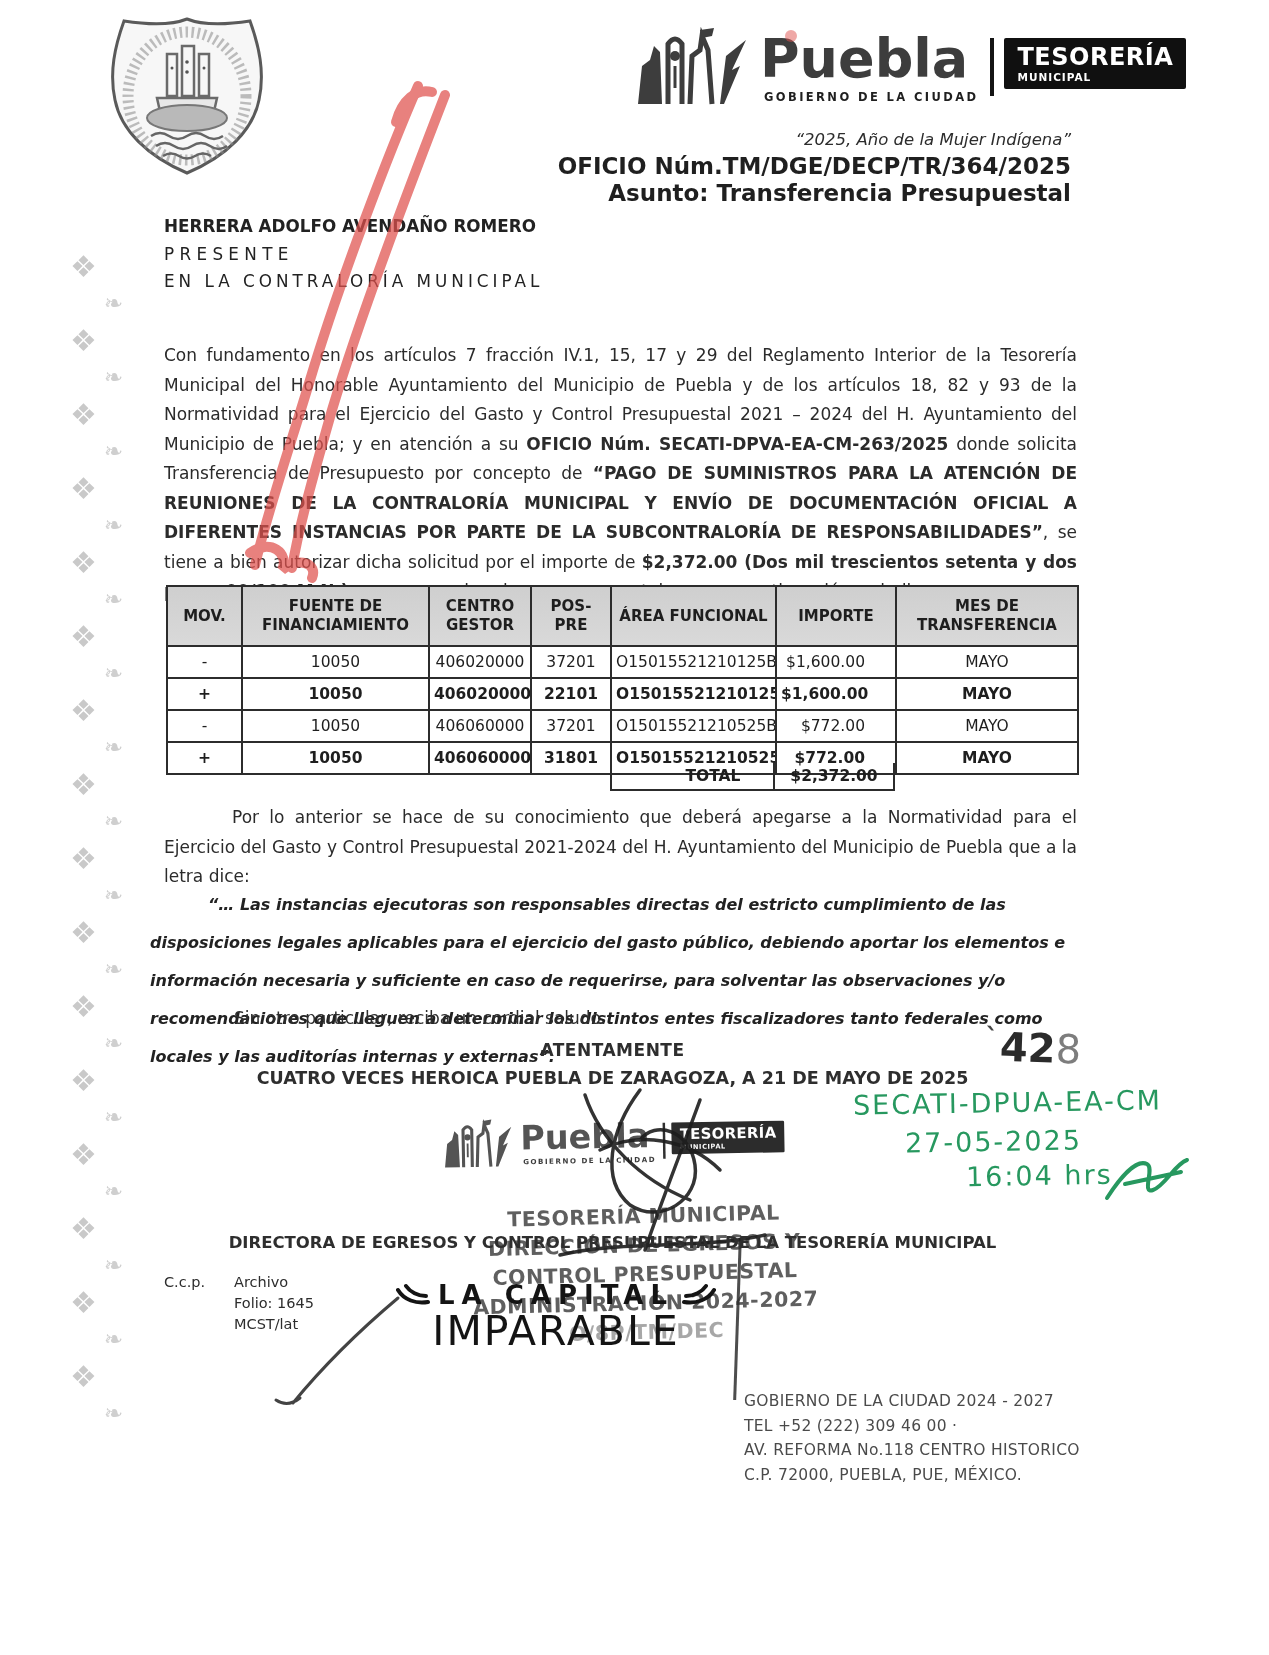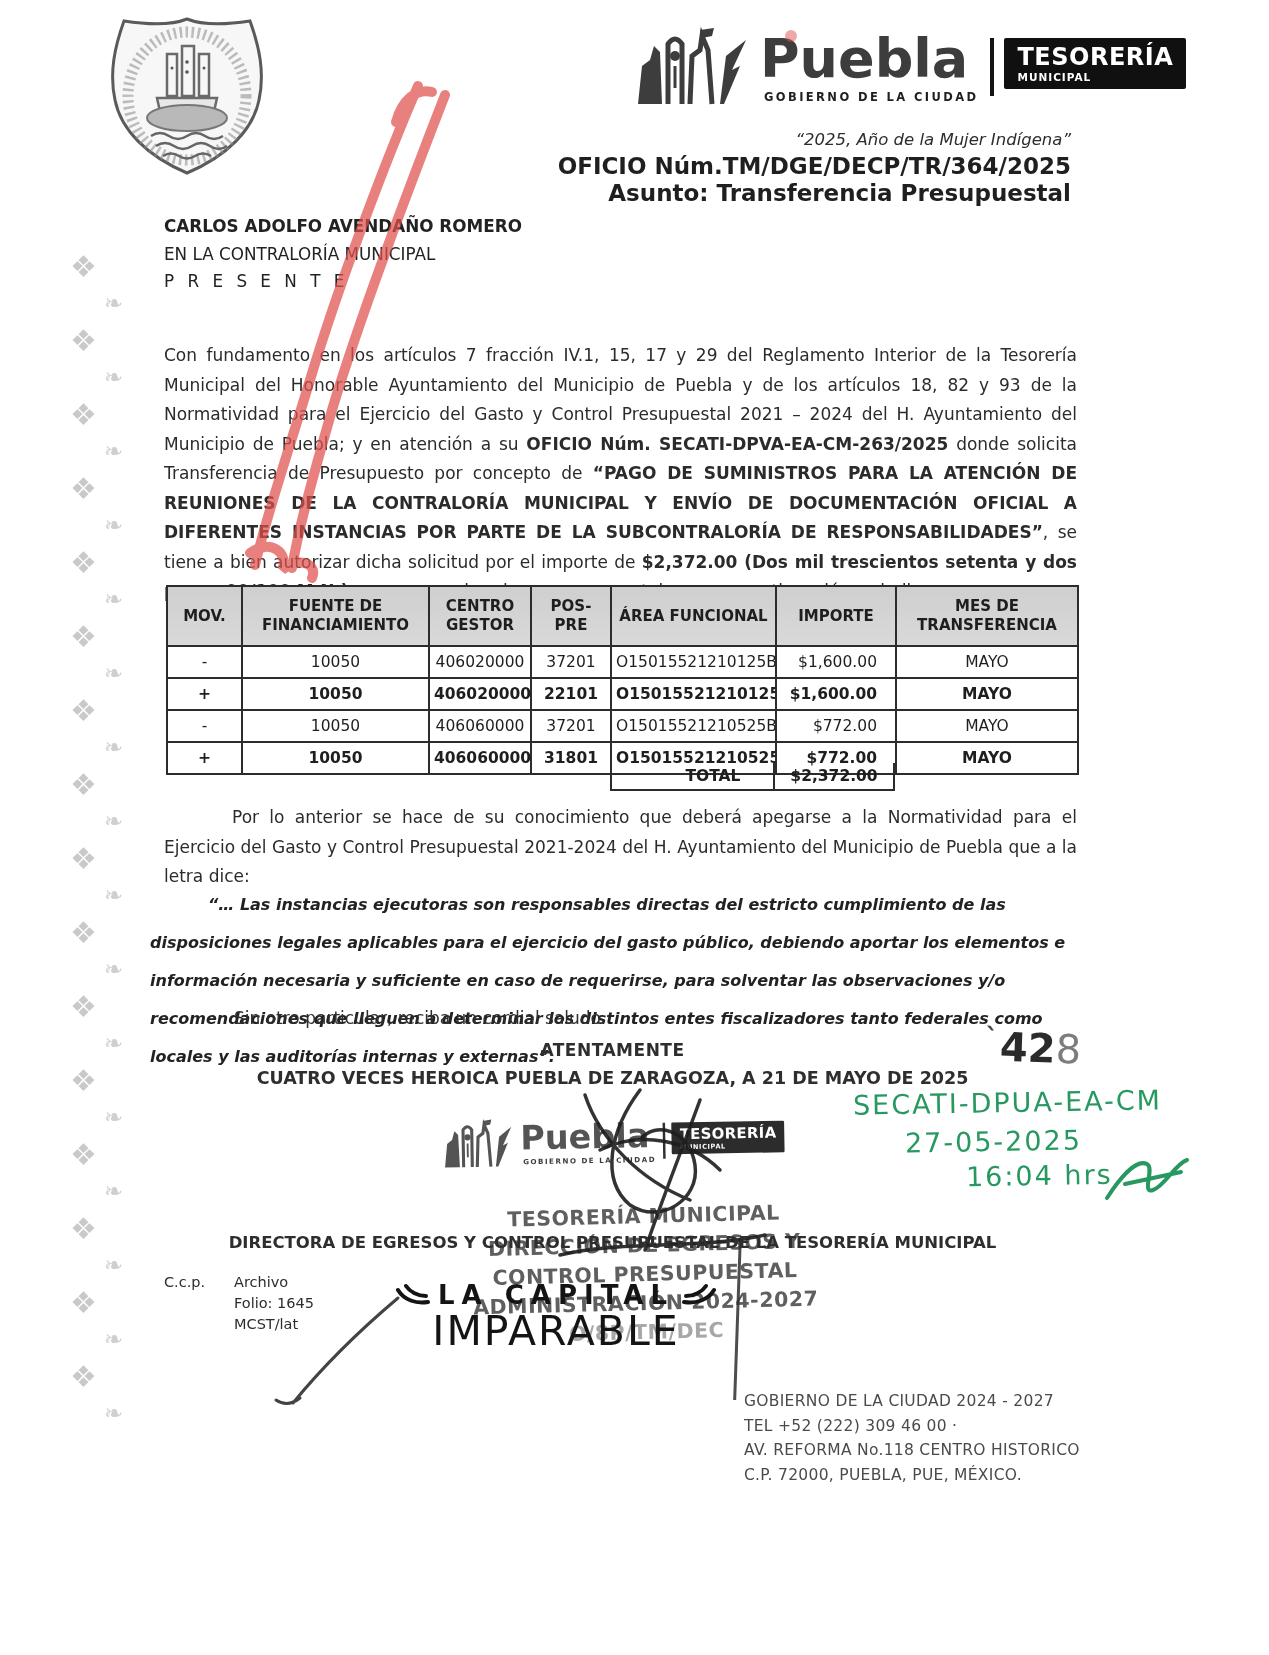--- a/index.html
+++ b/index.html
@@ -46,21 +46,21 @@
   .p2{left:164px;top:803px;width:913px;text-indent:68px;}
   .quote{left:150px;top:886px;width:928px;font-weight:bold;font-style:italic;font-size:16px;line-height:38px;text-indent:58px;color:#222;}
   .closing{left:234px;top:1008px;font-size:17px;}
 
   
   .tbl{left:166px;top:585px;border-collapse:collapse;table-layout:fixed;width:911px;font-size:15.5px;color:#1e1e1e;}
   .tbl th,.tbl td{border:2px solid #2c2c2c;text-align:center;padding:2px 4px;overflow:hidden;}
   .tbl th{background:linear-gradient(0deg,#d9d9d9,#cfcfcf);font-weight:bold;white-space:pre-line;font-size:15px;line-height:19px;height:54px;}
   .tbl td{height:26px;}
   .tbl tr.bold td{font-weight:bold;}
-  .tbl td.imp{text-align:right;padding-right:18px;}
+  .tbl td.imp{text-align:right;padding-right:30px;}
   .total-row{left:610px;top:763px;display:flex;font-size:15.5px;font-weight:bold;color:#1e1e1e;}
   .total-cell{border:2px solid #2c2c2c;border-top:none;height:28px;display:flex;align-items:center;justify-content:center;box-sizing:border-box;}
   .total-label{width:165px;padding-left:41px;}
   .total-value{width:120px;border-left:none;}
 
   
   .center-block{left:156px;width:913px;text-align:center;}
   .atentamente{top:1040px;font-weight:bold;font-size:17px;letter-spacing:.5px;}
   .place-date{top:1068px;font-weight:bold;font-size:17.5px;}
   .sig-name{top:1204px;font-weight:bold;font-size:17px;z-index:6;}
@@ -182,23 +182,23 @@
     </div>
   </div>
 
   <div class="abs head-lines">
     <div class="motto">“2025, Año de la Mujer Indígena”</div>
     <div class="oficio">OFICIO Núm.TM/DGE/DECP/TR/364/2025</div>
     <div class="asunto">Asunto: Transferencia Presupuestal</div>
   </div>
 
   <div class="abs addressee" id="addressee">
-      <div>CARLOS ADOLFO AVENDAÑO ROMERO</div>
+      <div>HERRERA ADOLFO AVENDAÑO ROMERO</div>
+      <div>P R E S E N T E</div>
       <div>EN LA CONTRALORÍA MUNICIPAL</div>
-      <div>P R E S E N T E</div>
     </div>
 
   <div class="abs para p1" id="p1"><span>Con fundamento en los artículos 7 fracción IV.1, 15, 17 y 29 del Reglamento Interior de la Tesorería Municipal del Honorable Ayuntamiento del Municipio de Puebla y de los artículos 18, 82 y 93 de la Normatividad para el Ejercicio del Gasto y Control Presupuestal 2021 – 2024 del H. Ayuntamiento del Municipio de Puebla; y en atención a su </span><strong>OFICIO Núm. SECATI-DPVA-EA-CM-263/2025</strong><span> donde solicita Transferencia de Presupuesto por concepto de </span><strong>“PAGO DE SUMINISTROS PARA LA ATENCIÓN DE REUNIONES DE LA CONTRALORÍA MUNICIPAL Y ENVÍO DE DOCUMENTACIÓN OFICIAL A DIFERENTES INSTANCIAS POR PARTE DE LA SUBCONTRALORÍA DE RESPONSABILIDADES”</strong><span>, se tiene a bien autorizar dicha solicitud por el importe de </span><strong>$2,372.00 (Dos mil trescientos setenta y dos pesos 00/100 M.N.)</strong><span>, con cargo a las claves presupuestales que a continuación se indican:</span></div>
 
   <table class="abs tbl" id="budget-table">
       <colgroup>
         <col style="width: 75px;">
         <col style="width: 187px;">
         <col style="width: 102px;">
         <col style="width: 80px;">

